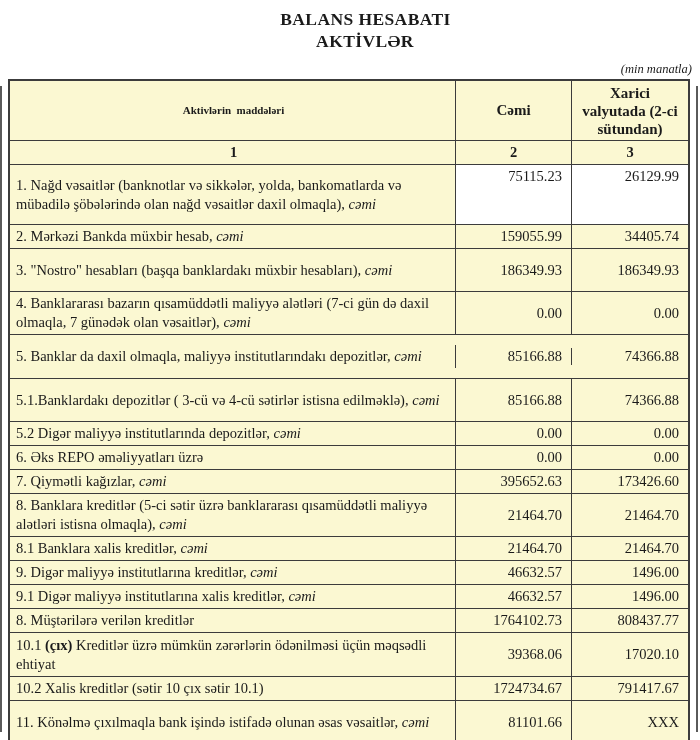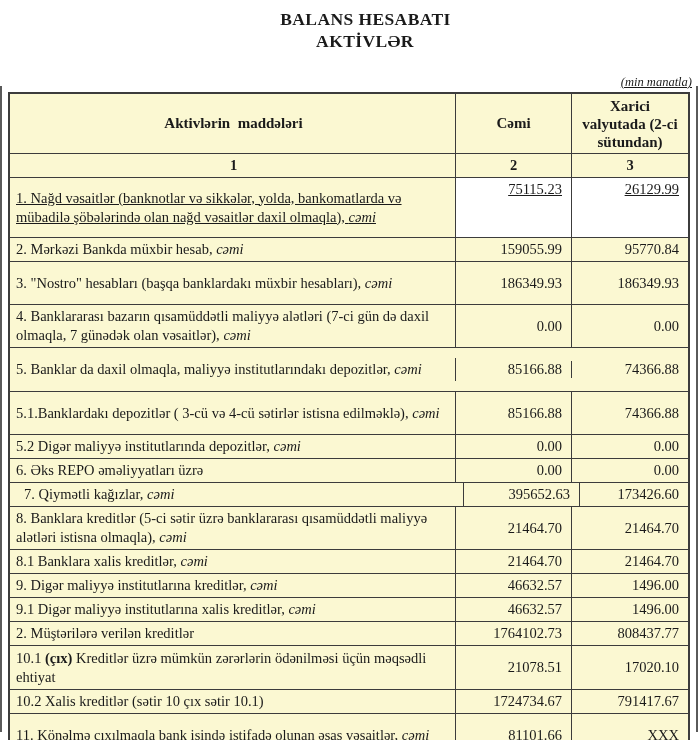--- a/index.html
+++ b/index.html
@@ -24,23 +24,22 @@
     font-size:17.5px;
     letter-spacing:.4px;
   }
   .title.first{padding-top:9px;padding-left:31px;}
   .title.second{margin-top:1px;padding-left:30px;}
   .unit-note{
     text-align:right;
     font-style:italic;
     font-size:12.5px;
     padding-right:8px;
-    margin-top:23px;
+    margin-top:10px;
     margin-bottom:2px;
-    text-decoration:underline;
   }
   
   .btable{
     margin-left:8px;
     width:682px;
     border:2px solid var(--border);
     background:var(--cell-fill);
     font-size:14.5px;
   }
   .trow{
@@ -50,36 +49,36 @@
   .cell{
     border-right:1px solid var(--border);
     display:flex;
   }
   .c1{flex:0 0 446px;flex-direction:column;justify-content:center;padding:2px 4px 2px 6px;line-height:19px;}
   .c2{flex:0 0 116px;}
   .c3{flex:1;border-right:none;}
   .val{align-items:center;justify-content:flex-end;padding-right:9px;}
   
   .thead{min-height:60px;font-weight:bold;}
-  .thead .c1{align-items:center;justify-content:center;font-size:15px;white-space:pre-wrap;text-align:center;}
+  .thead .c1{align-items:center;justify-content:center;font-size:11px;white-space:pre-wrap;text-align:center;}
   .thead .c2{align-items:center;justify-content:center;font-size:15px;}
   .thead .c3{align-items:center;justify-content:center;text-align:center;font-size:15px;line-height:18px;padding:2px 8px;}
   
   .tnum{min-height:21px;font-weight:bold;}
   .tnum .cell{align-items:center;justify-content:center;}
   
-  #rows .trow:nth-child(1){min-height:60px;text-decoration:underline;}
+  #rows .trow:nth-child(1){min-height:60px;}
   #rows .trow:nth-child(2){min-height:22px;}
   #rows .trow:nth-child(3){min-height:43px;}
   #rows .trow:nth-child(4){min-height:43px;}
   #rows .trow:nth-child(5){min-height:44px;align-items:center;}
   #rows .trow:nth-child(6){min-height:43px;}
   #rows .trow:nth-child(7){min-height:22px;}
   #rows .trow:nth-child(8){min-height:21px;}
-  #rows .trow:nth-child(9){min-height:22px;padding-left:8px;}
+  #rows .trow:nth-child(9){min-height:22px;}
   #rows .trow:nth-child(10){min-height:43px;}
   #rows .trow:nth-child(11){min-height:22px;}
   #rows .trow:nth-child(12){min-height:22px;}
   #rows .trow:nth-child(13){min-height:23px;}
   #rows .trow:nth-child(14){min-height:22px;}
   #rows .trow:nth-child(15){min-height:44px;}
   #rows .trow:nth-child(16){min-height:22px;}
   #rows .trow:nth-child(17){min-height:43px;border-bottom:none;}
   
   #rows .trow:first-child .val{
@@ -124,21 +123,21 @@
             <div><span>1. Nağd vəsaitlər (banknotlar və sikkələr, yolda, bankomatlarda və mübadilə şöbələrində olan nağd vəsaitlər daxil olmaqla), </span><span class="seg-italic">cəmi</span></div>
           </div>
           <div class="cell c2 val">75115.23</div>
           <div class="cell c3 val">26129.99</div>
         </div>
         <div class="trow">
           <div class="cell c1">
             <div><span>2. Mərkəzi Bankda müxbir hesab, </span><span class="seg-italic">cəmi</span></div>
           </div>
           <div class="cell c2 val">159055.99</div>
-          <div class="cell c3 val">95770.84</div>
+          <div class="cell c3 val">34405.74</div>
         </div>
         <div class="trow">
           <div class="cell c1">
             <div><span>3. "Nostro" hesabları (başqa banklardakı müxbir hesabları), </span><span class="seg-italic">cəmi</span></div>
           </div>
           <div class="cell c2 val">186349.93</div>
           <div class="cell c3 val">186349.93</div>
         </div>
         <div class="trow">
           <div class="cell c1">
@@ -205,30 +204,30 @@
         </div>
         <div class="trow">
           <div class="cell c1">
             <div><span>9.1 Digər maliyyə institutlarına xalis kreditlər, </span><span class="seg-italic">cəmi</span></div>
           </div>
           <div class="cell c2 val">46632.57</div>
           <div class="cell c3 val">1496.00</div>
         </div>
         <div class="trow">
           <div class="cell c1">
-            <div><span>2. Müştərilərə verilən kreditlər</span></div>
+            <div><span>8. Müştərilərə verilən kreditlər</span></div>
           </div>
           <div class="cell c2 val">1764102.73</div>
           <div class="cell c3 val">808437.77</div>
         </div>
         <div class="trow">
           <div class="cell c1">
             <div><span>10.1 </span><span class="seg-bold">(çıx)</span><span> Kreditlər üzrə mümkün zərərlərin ödənilməsi üçün məqsədli ehtiyat</span></div>
           </div>
-          <div class="cell c2 val">21078.51</div>
+          <div class="cell c2 val">39368.06</div>
           <div class="cell c3 val">17020.10</div>
         </div>
         <div class="trow">
           <div class="cell c1">
             <div><span>10.2 Xalis kreditlər (sətir 10 çıx sətir 10.1)</span></div>
           </div>
           <div class="cell c2 val">1724734.67</div>
           <div class="cell c3 val">791417.67</div>
         </div>
         <div class="trow">

